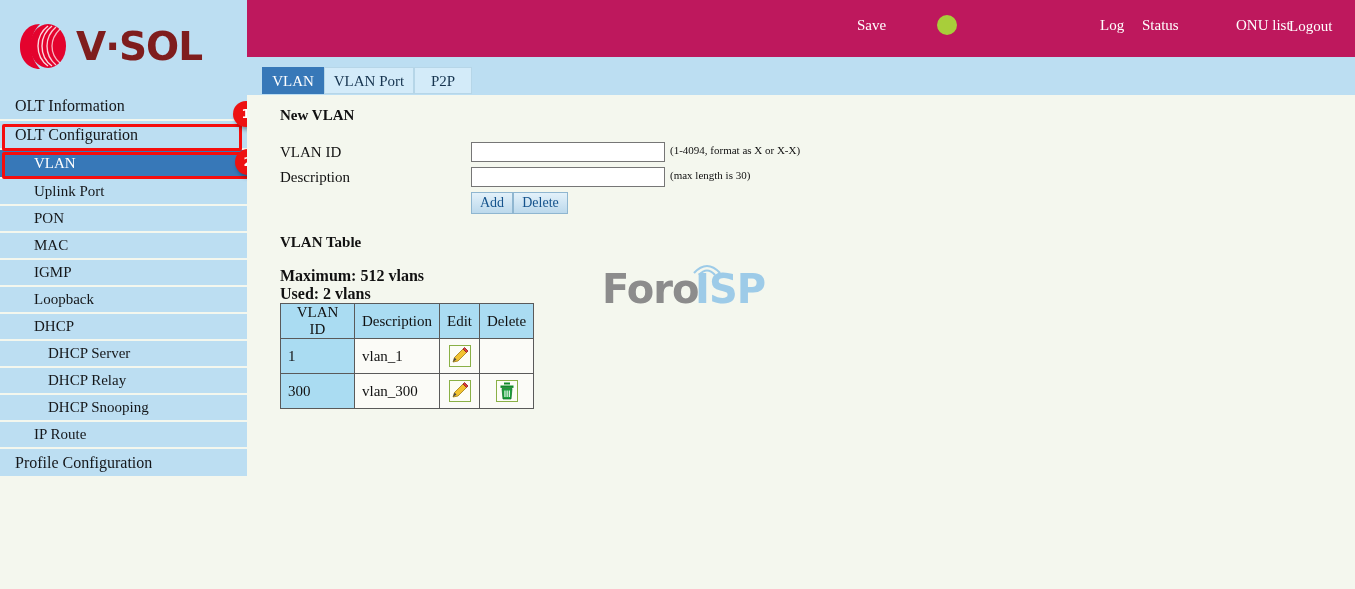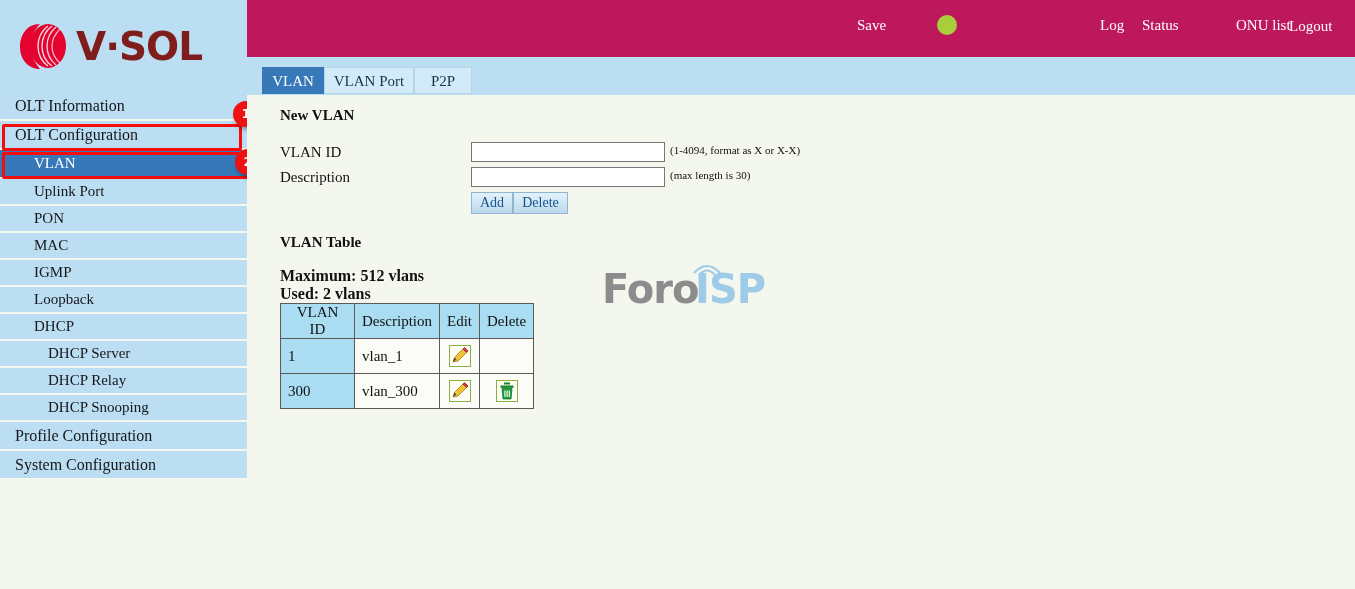--- a/index.html
+++ b/index.html
@@ -304,22 +304,22 @@
   <div class="nav-item lvl1 tall selected">VLAN</div>
   <div class="nav-item lvl1">Uplink Port</div>
   <div class="nav-item lvl1">PON</div>
   <div class="nav-item lvl1">MAC</div>
   <div class="nav-item lvl1">IGMP</div>
   <div class="nav-item lvl1">Loopback</div>
   <div class="nav-item lvl1">DHCP</div>
   <div class="nav-item lvl2">DHCP Server</div>
   <div class="nav-item lvl2">DHCP Relay</div>
   <div class="nav-item lvl2">DHCP Snooping</div>
+  <div class="nav-item lvl1">IP Route</div>
   <div class="nav-item lvl0 tall">Profile Configuration</div>
-  <div class="nav-item lvl0 tall">System Configuration</div>
 </div>
 
 <div class="anno-box" style="left:2px; top:124px; width:240px; height:27px;"></div>
 <div class="anno-box" style="left:2px; top:152px; width:258px; height:27px;"></div>
 <div class="anno-badge" style="left:233px; top:101px;">1</div>
 <div class="anno-badge" style="left:235px; top:149px;">2</div>
 
 <div class="main">
 
   <div class="section-title" style="left:33px; top:12px;">New VLAN</div>

